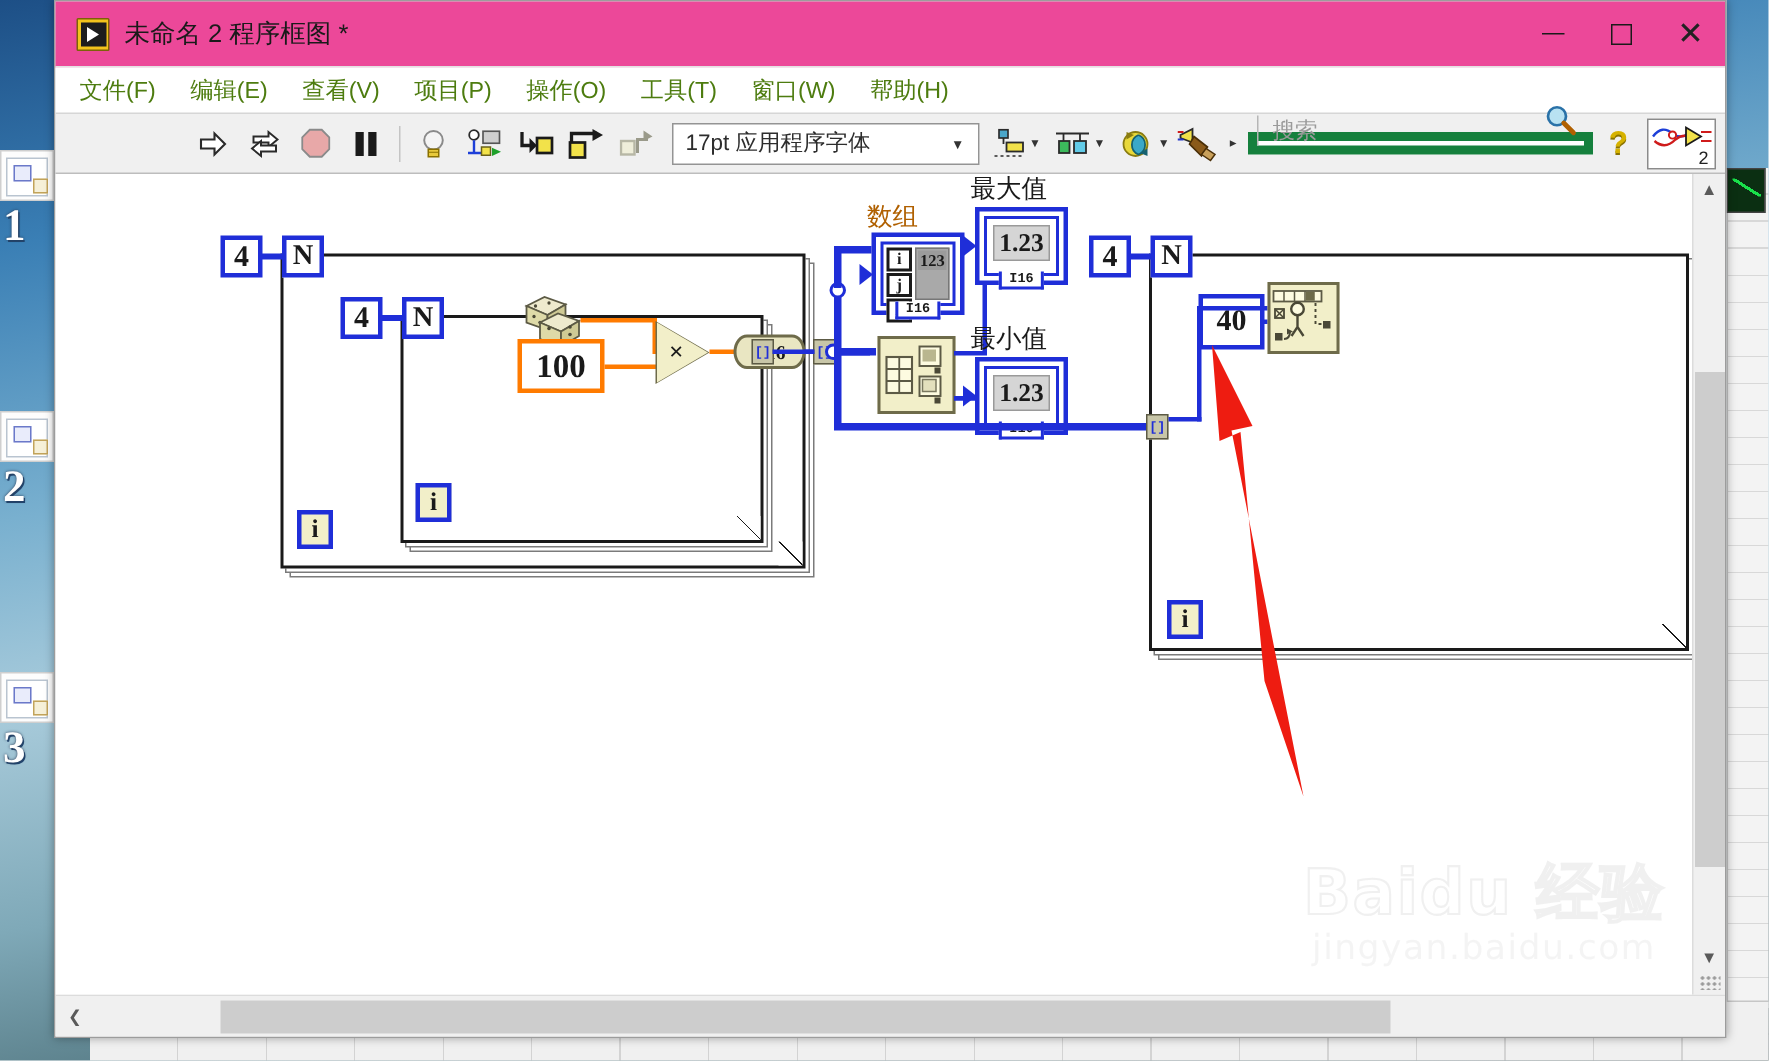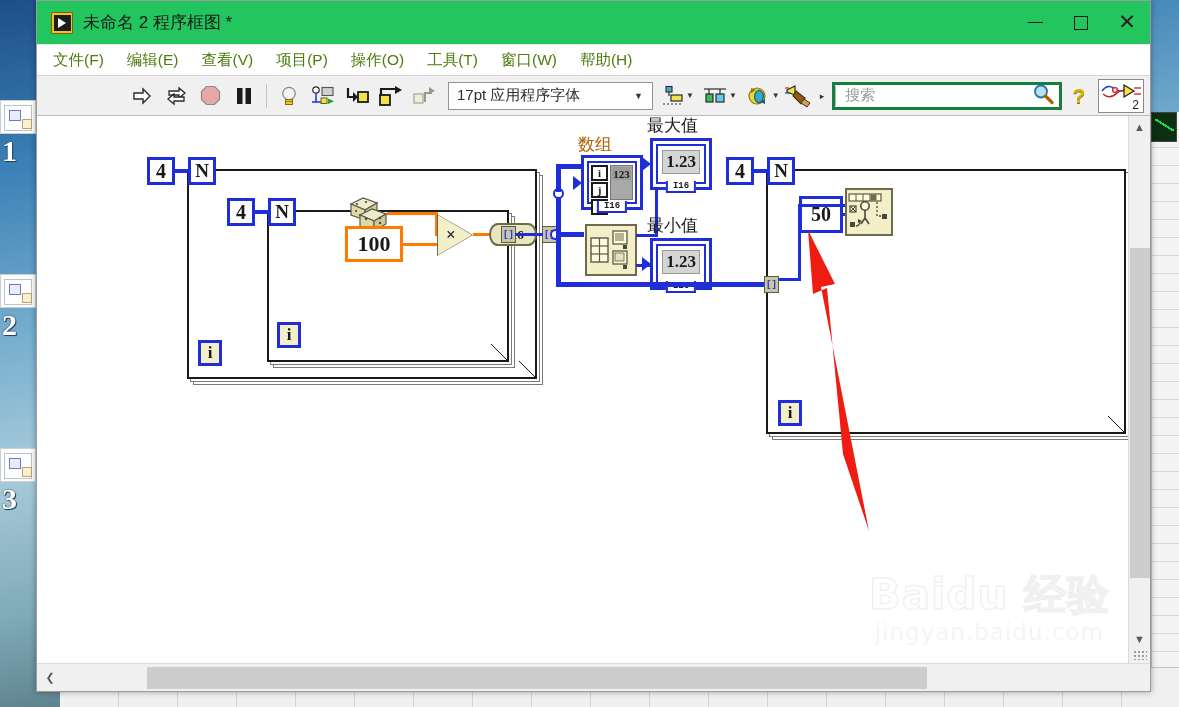--- a/index.html
+++ b/index.html
@@ -64,21 +64,21 @@
 
   
   #app-window {
     position: absolute; left: 36px; top: 0; width: 1115px; height: 692px;
     background: #ffffff; border: 1px solid #9c9c9c;
     box-shadow: 0 0 6px rgba(0,0,0,.35);
     display: flex; flex-direction: column;
   }
   
   #title-bar {
-    height: 44px; background: #22c55e; border-bottom: 1px solid #e2e2e2;
+    height: 44px; background: #ec4899; border-bottom: 1px solid #e2e2e2;
     display: flex; align-items: center; flex: none; justify-content: center;
   }
   #app-icon {
     width: 22px; height: 22px; margin-left: 14px; position: relative;
     background: #f2c31c; border: 1px solid #7c6108; border-radius: 1px;
   }
   #app-icon::before {
     content: ""; position: absolute; left: 2px; top: 2px; width: 17px; height: 16px;
     background: #1d1d1d;
   }
@@ -128,22 +128,22 @@
   }
   #font-combo-text { font-size: 15px; color: #2d2d2d; padding-left: 8px; white-space: nowrap; }
   #font-combo-arrow { margin-left: auto; margin-right: 9px; font-size: 9px; color: #333; }
 
   
   .tb-drop { display: flex; align-items: center; margin-left: 8px; }
   .tb-drop .caret { font-size: 8px; color: #333; margin-left: 1px; }
 
   
   #search-box {
-    margin-left: 8px; height: 28px; flex: 1; min-width: 50px; max-width: 258px;
-    background: #fff; border: 3px solid #15803d; display: flex; align-items: center;
+    margin-left: 8px; height: 15px; flex: 1; min-width: 50px; max-width: 258px;
+    background: #fff; border: 6px solid #15803d; display: flex; align-items: flex-end;
   }
   #search-bar-divider { width: 1px; height: 20px; background: #b6b6b6; }
   #search-placeholder { font-size: 15px; color: #9a9a9a; padding-left: 9px; }
   #search-icon-wrap { margin-left: auto; margin-right: 4px; }
   #help-icon {
     width: 30px; margin-left: 2px; font-size: 21px; font-weight: bold;
     color: #d6b200; text-align: center;
     text-shadow: 0 1px 0 #8a7300;
   }
   #vi-icon-box {
@@ -633,21 +633,21 @@
       <div class="forloop" style="left:729px; top:53px; width:360px; height:265px;">
         <div class="dogear"></div>
       </div>
       <div class="term-blue term-n" style="left:730px; top:41px;">N</div>
       <div class="const-int" style="left:689px; top:41px; width:28px; height:28px;">4</div>
       <div class="wire" style="left:716px; top:53px; width:16px; height:4px;"></div>
       <div class="term-blue term-i" style="left:741px; top:284px;">i</div>
 
       <div class="tunnel" style="left:727px; top:160px;">[]</div>
 
-      <div class="const-int" style="left:762px; top:80px; width:44px; height:37px;">50</div>
+      <div class="const-int" style="left:762px; top:80px; width:44px; height:37px;">40</div>
 
       <div class="wire" style="left:742px; top:165px; width:3px; height:0px;"></div>
       <div class="wire" style="left:742px; top:162px; width:22px; height:3px;"></div>
       <div class="wire" style="left:761px; top:88px; width:3px; height:77px;"></div>
       <div class="wire" style="left:761px; top:88px; width:48px; height:3px;"></div>
       <div class="wire" style="left:804px; top:97px; width:10px; height:3px;"></div>
 
       <div class="fn-node" style="left:808px; top:72px; width:48px; height:48px;">
         <svg width="44" height="44" viewBox="0 0 44 44">
           <rect x="2" y="4" width="32" height="7" fill="#fdfbe0" stroke="#5c5a45" stroke-width="1.2"></rect>

